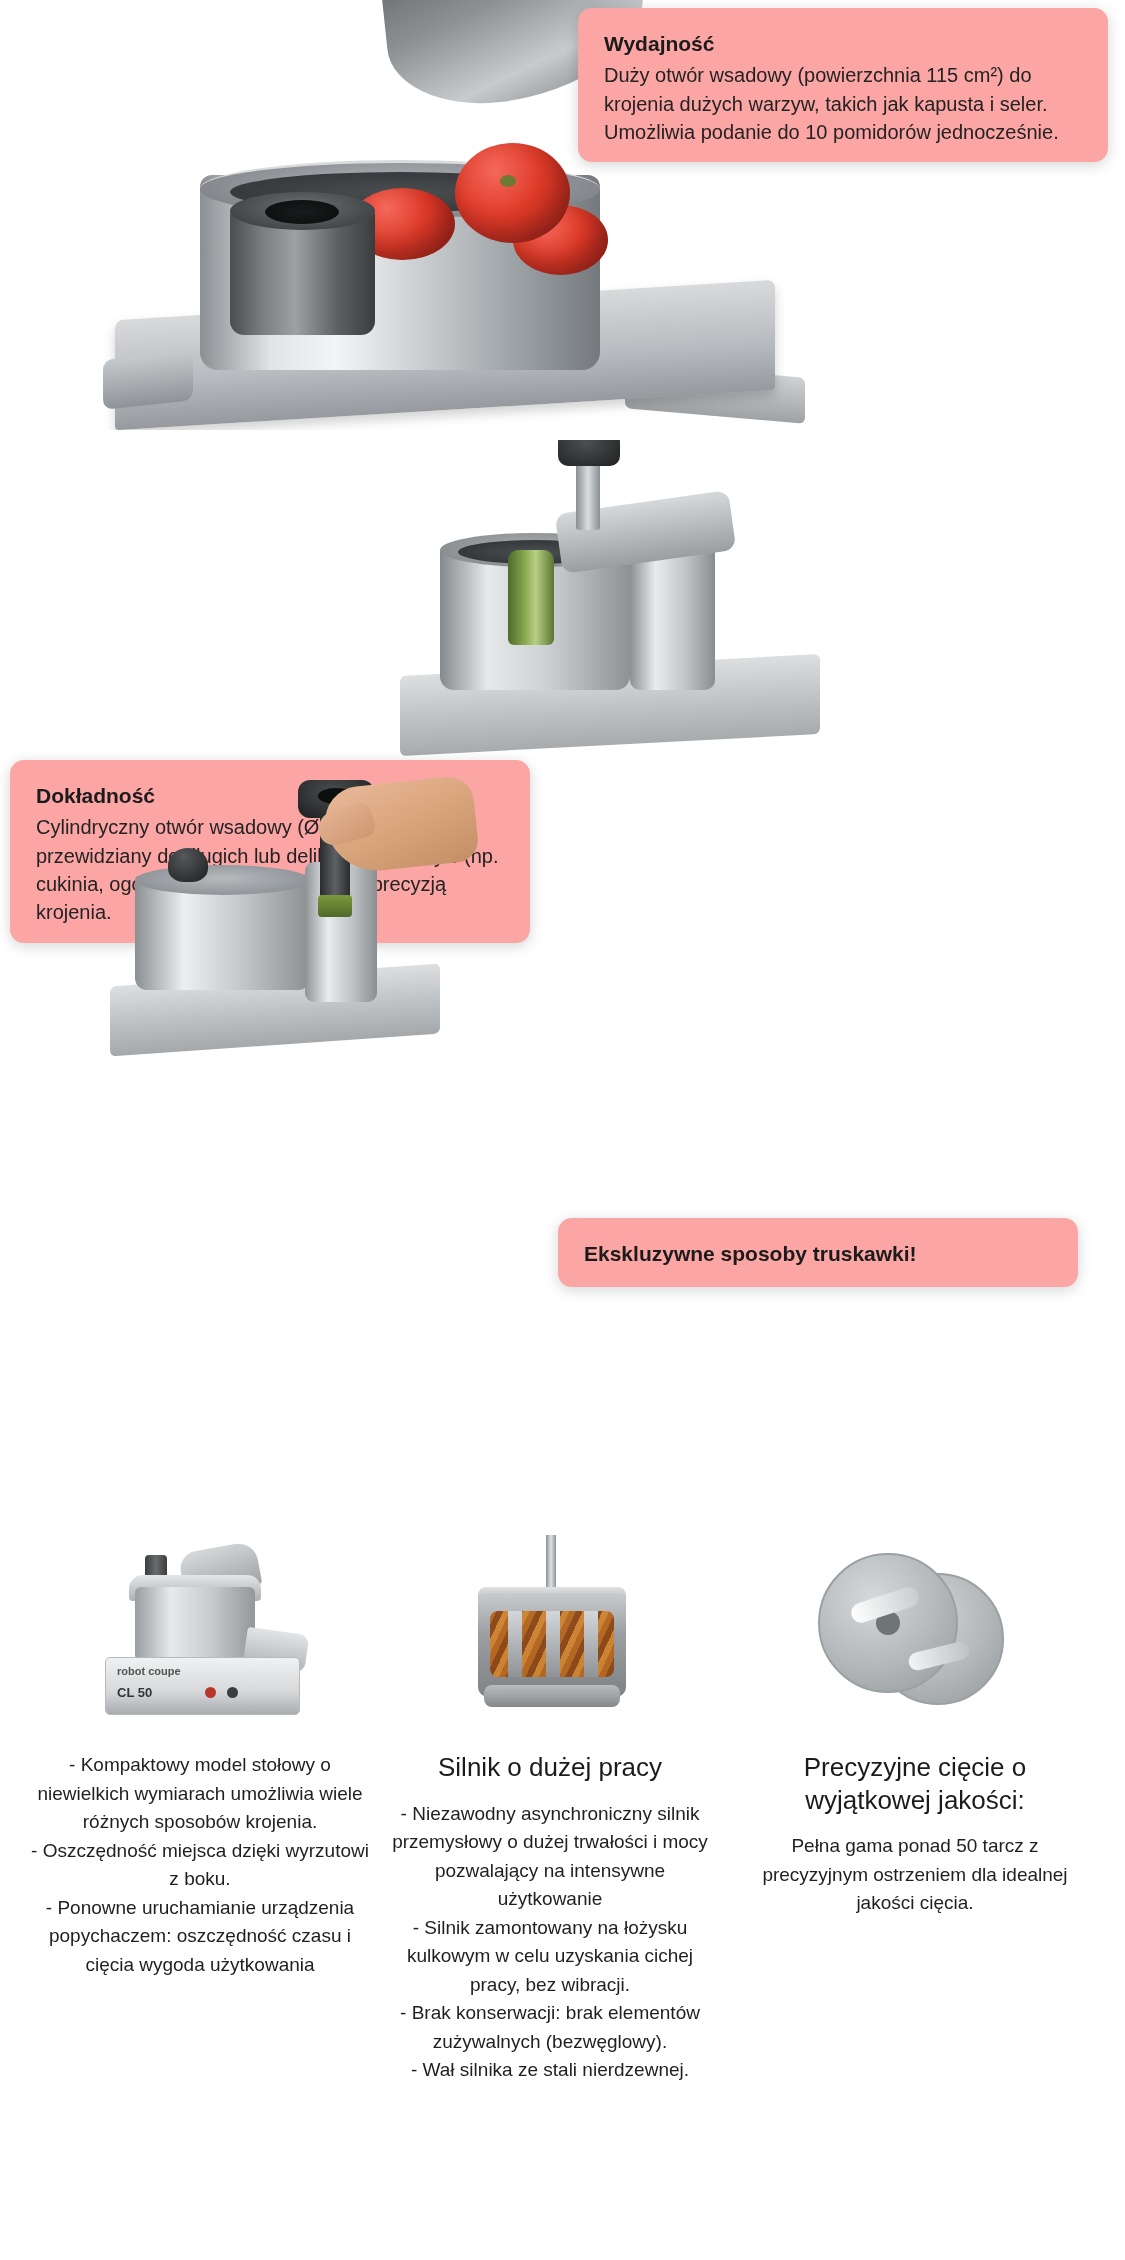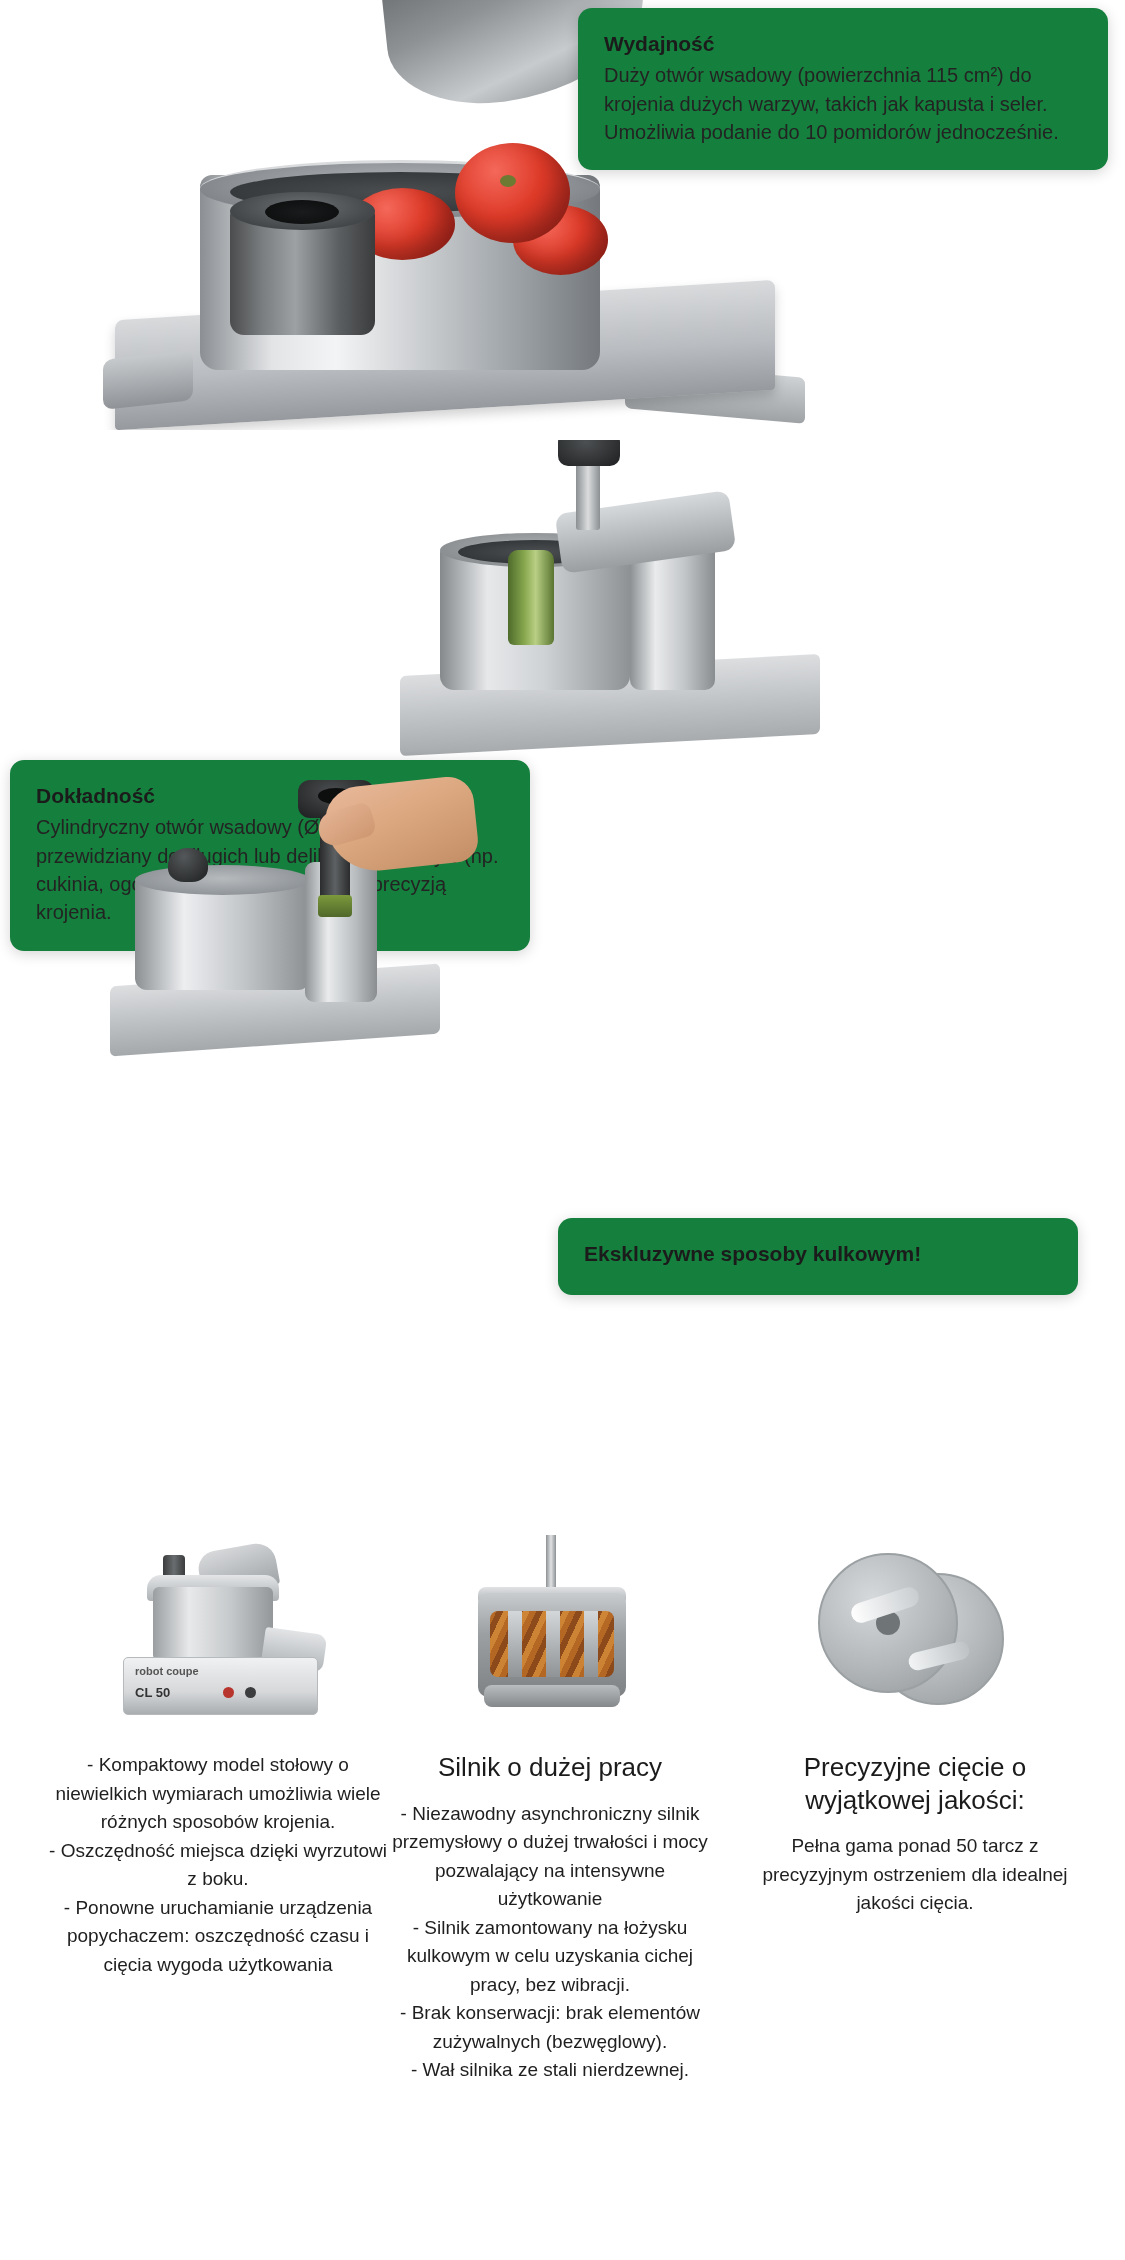--- a/index.html
+++ b/index.html
@@ -14,24 +14,24 @@
     position: relative;
     font-family: "Liberation Sans", sans-serif;
     overflow: hidden;
   }
 
   .page { position: relative; width: 1125px; height: 2260px; }
 
   
   .callout {
     position: absolute;
-    background: #15803d;
+    background: #fca5a5;
     border-radius: 14px;
     box-shadow: 0 3px 14px rgba(0,0,0,0.17);
-    padding: 22px 26px 24px 26px;
+    padding: 22px 26px 16px 26px;
   }
   .callout .c-title {
     font-size: 21px;
     font-weight: bold;
     color: #1b1b1b;
     margin: 0 0 4px 0;
     line-height: 1.3;
   }
   .callout .c-body {
     font-size: 20px;
@@ -227,21 +227,21 @@
   }
   .c3-thumb {
     position: absolute; left: 228px; top: 38px; width: 56px; height: 34px;
     background: linear-gradient(160deg,#e5b394,#cd9770);
     border-radius: 30px 18px 18px 26px;
     transform: rotate(-16deg);
   }
 
   
   .feature-col { position: absolute; top: 1535px; text-align: center; }
-  #feature-1 { left: 48px; width: 340px; }
+  #feature-1 { left: 30px; width: 340px; }
   #feature-2 { left: 380px; width: 340px; }
   #feature-3 { left: 740px; width: 350px; }
 
   .feature-img { position: relative; height: 190px; margin: 0 auto 26px auto; }
 
   
   .fi-machine { width: 230px; }
   .fim-base {
     position: absolute; left: 20px; top: 122px; width: 195px; height: 58px;
     background: linear-gradient(180deg,#f0f1f2 0%, #d6d8da 60%, #a9adb0 100%);
@@ -411,21 +411,21 @@
     <div class="c3-tube"></div>
     <div class="c3-pusher-rod"></div>
     <div class="c3-pusher-green"></div>
     <div class="c3-pusher-cap"></div>
     <div class="c3-cap-hole"></div>
     <div class="c3-hand"></div>
     <div class="c3-thumb"></div>
   </div>
 
   <div class="callout" id="callout-ekskluzywne" style="left:558px; top:1218px; width:520px;">
-    <p class="c-title">Ekskluzywne sposoby kulkowym!</p>
+    <p class="c-title">Ekskluzywne sposoby truskawki!</p>
   </div>
 
   <div class="feature-col" id="feature-1">
     <div class="feature-img fi-machine">
       <div class="fim-arm"></div>
       <div class="fim-stack"></div>
       <div class="fim-lid"></div>
       <div class="fim-bowl"></div>
       <div class="fim-chute"></div>
       <div class="fim-base"></div>

